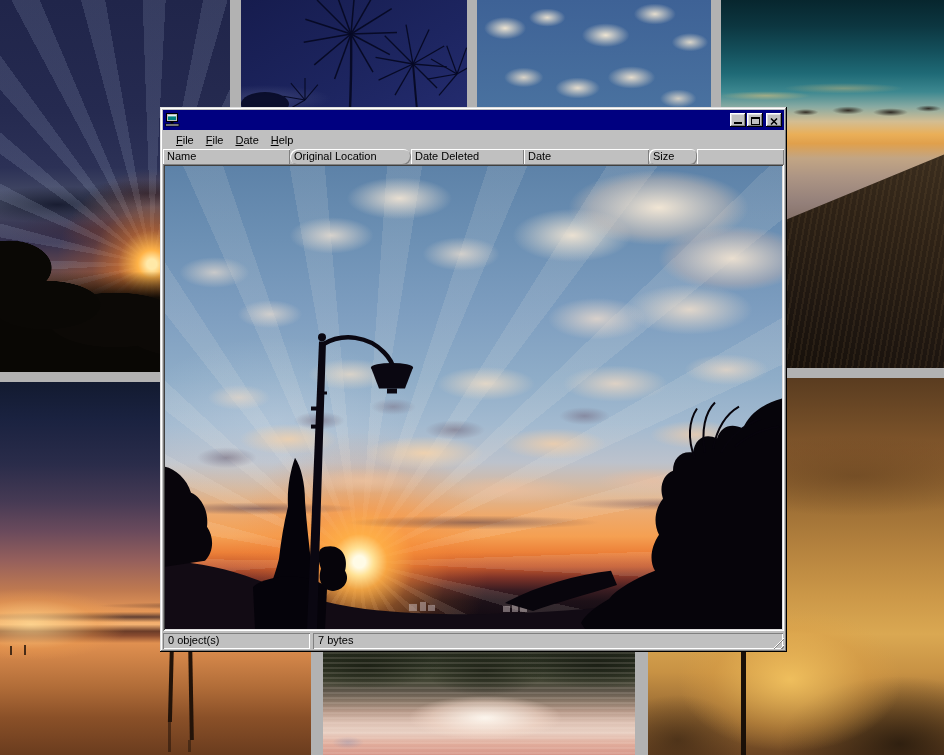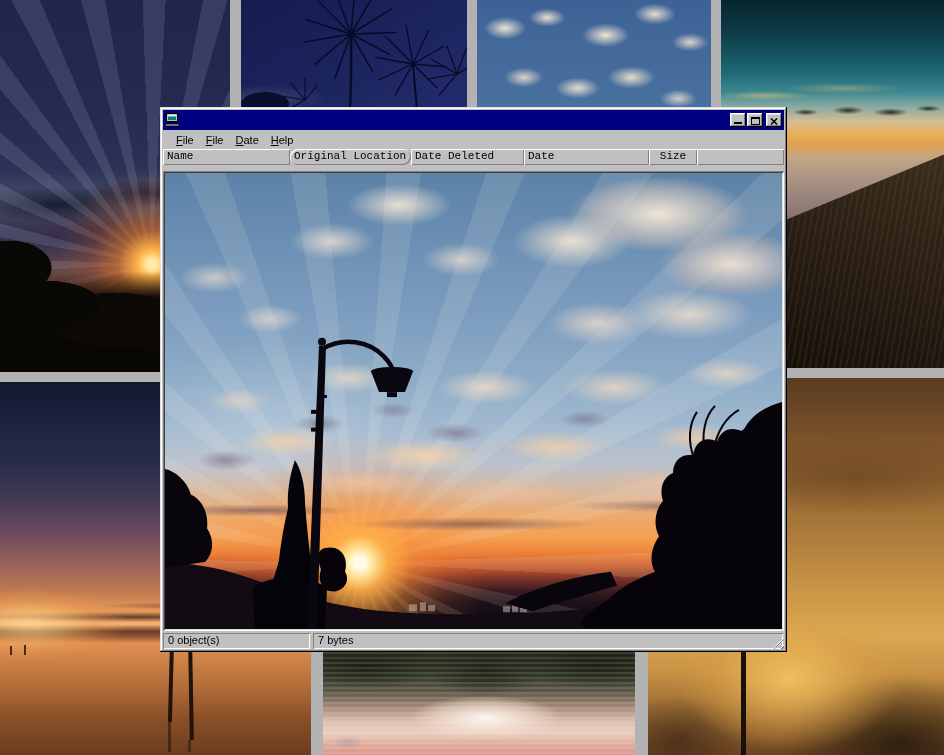--- a/index.html
+++ b/index.html
@@ -121,28 +121,28 @@
     box-shadow: inset -1px -1px 0 #000, inset 1px 1px 0 #fff, inset -2px -2px 0 #808080, inset 2px 2px 0 #dfdfdf;
     display:flex;align-items:flex-end;justify-content:center;}
   .tb-btn + .tb-btn{margin-left:1px;}
   .tb-close{margin-left:3px !important;}
   .g-min{width:8px;height:2px;background:#000;margin:0 0 3px 0;}
   .g-max{width:9px;height:8px;border:1px solid #000;border-top-width:2px;box-sizing:border-box;margin-bottom:2px;}
   .g-x{margin-bottom:2px;}
   .menubar{height:19px;flex:none;display:flex;align-items:center;padding-left:7px;}
   .menu-item{display:inline-block;padding:2px 6px;text-align:right;}
   .menu-item::first-letter{text-decoration:underline;}
-  .headrow{height:22px;flex:none;display:flex;background:#c0c0c0;font-family:Liberation Mono, monospace;}
+  .headrow{height:15px;flex:none;display:flex;background:#c0c0c0;}
   .hcell{box-sizing:border-box;height:16px;line-height:15px;padding:0 4px;overflow:hidden;white-space:nowrap;
     box-shadow: inset 1px 1px 0 #fff, inset -1px -1px 0 #808080;background:#c0c0c0;}
   .hc-name{width:127px;}
   .hc-loc{width:121px;border-radius:8px;}
   .hc-date{width:113px;}
   .hc-type{width:125px;}
-  .hc-size{width:48px;text-align:center;}
+  .hc-size{width:48px;text-align:left;border-radius:6px;}
   .hc-rest{flex:1;}
   .folder-view{flex:1;min-height:0;padding:2px;box-sizing:border-box;background:#c0c0c0;
     box-shadow: inset 1px 1px 0 #808080, inset -1px -1px 0 #fff, inset 2px 2px 0 #404040, inset -2px -2px 0 #dfdfdf;}
   .photo{position:relative;width:100%;height:100%;overflow:hidden;
     background:
       radial-gradient(circle at 31.5% 85.5%, #fffbe6 0 6px, #ffe296 14px, rgba(255,175,70,.9) 28px, rgba(250,145,55,.45) 55px, rgba(245,130,50,.15) 90px, transparent 130px),
       repeating-conic-gradient(from 210deg at 31.5% 85.5%, rgba(255,246,232,.11) 0deg 5deg, rgba(255,246,232,0) 5deg 14deg),
       radial-gradient(ellipse 200px 120px at 18% 55%, rgba(220,228,238,.25), transparent 70%),
       linear-gradient(180deg,#5d82a8 0%,#6c90b4 16%,#7e9ec0 32%,#8fadc8 46%,#a3bad0 56%,#bcc2cc 64%,#d8b89c 70%,#edaa6e 75%,#f5a052 80%,#ec8038 83.5%,#c4582c 86.5%,#7c3228 89%,#3c1d22 91.5%,#1d1118 94%,#0c0710 100%);}
   .clouds{position:absolute;inset:0;

